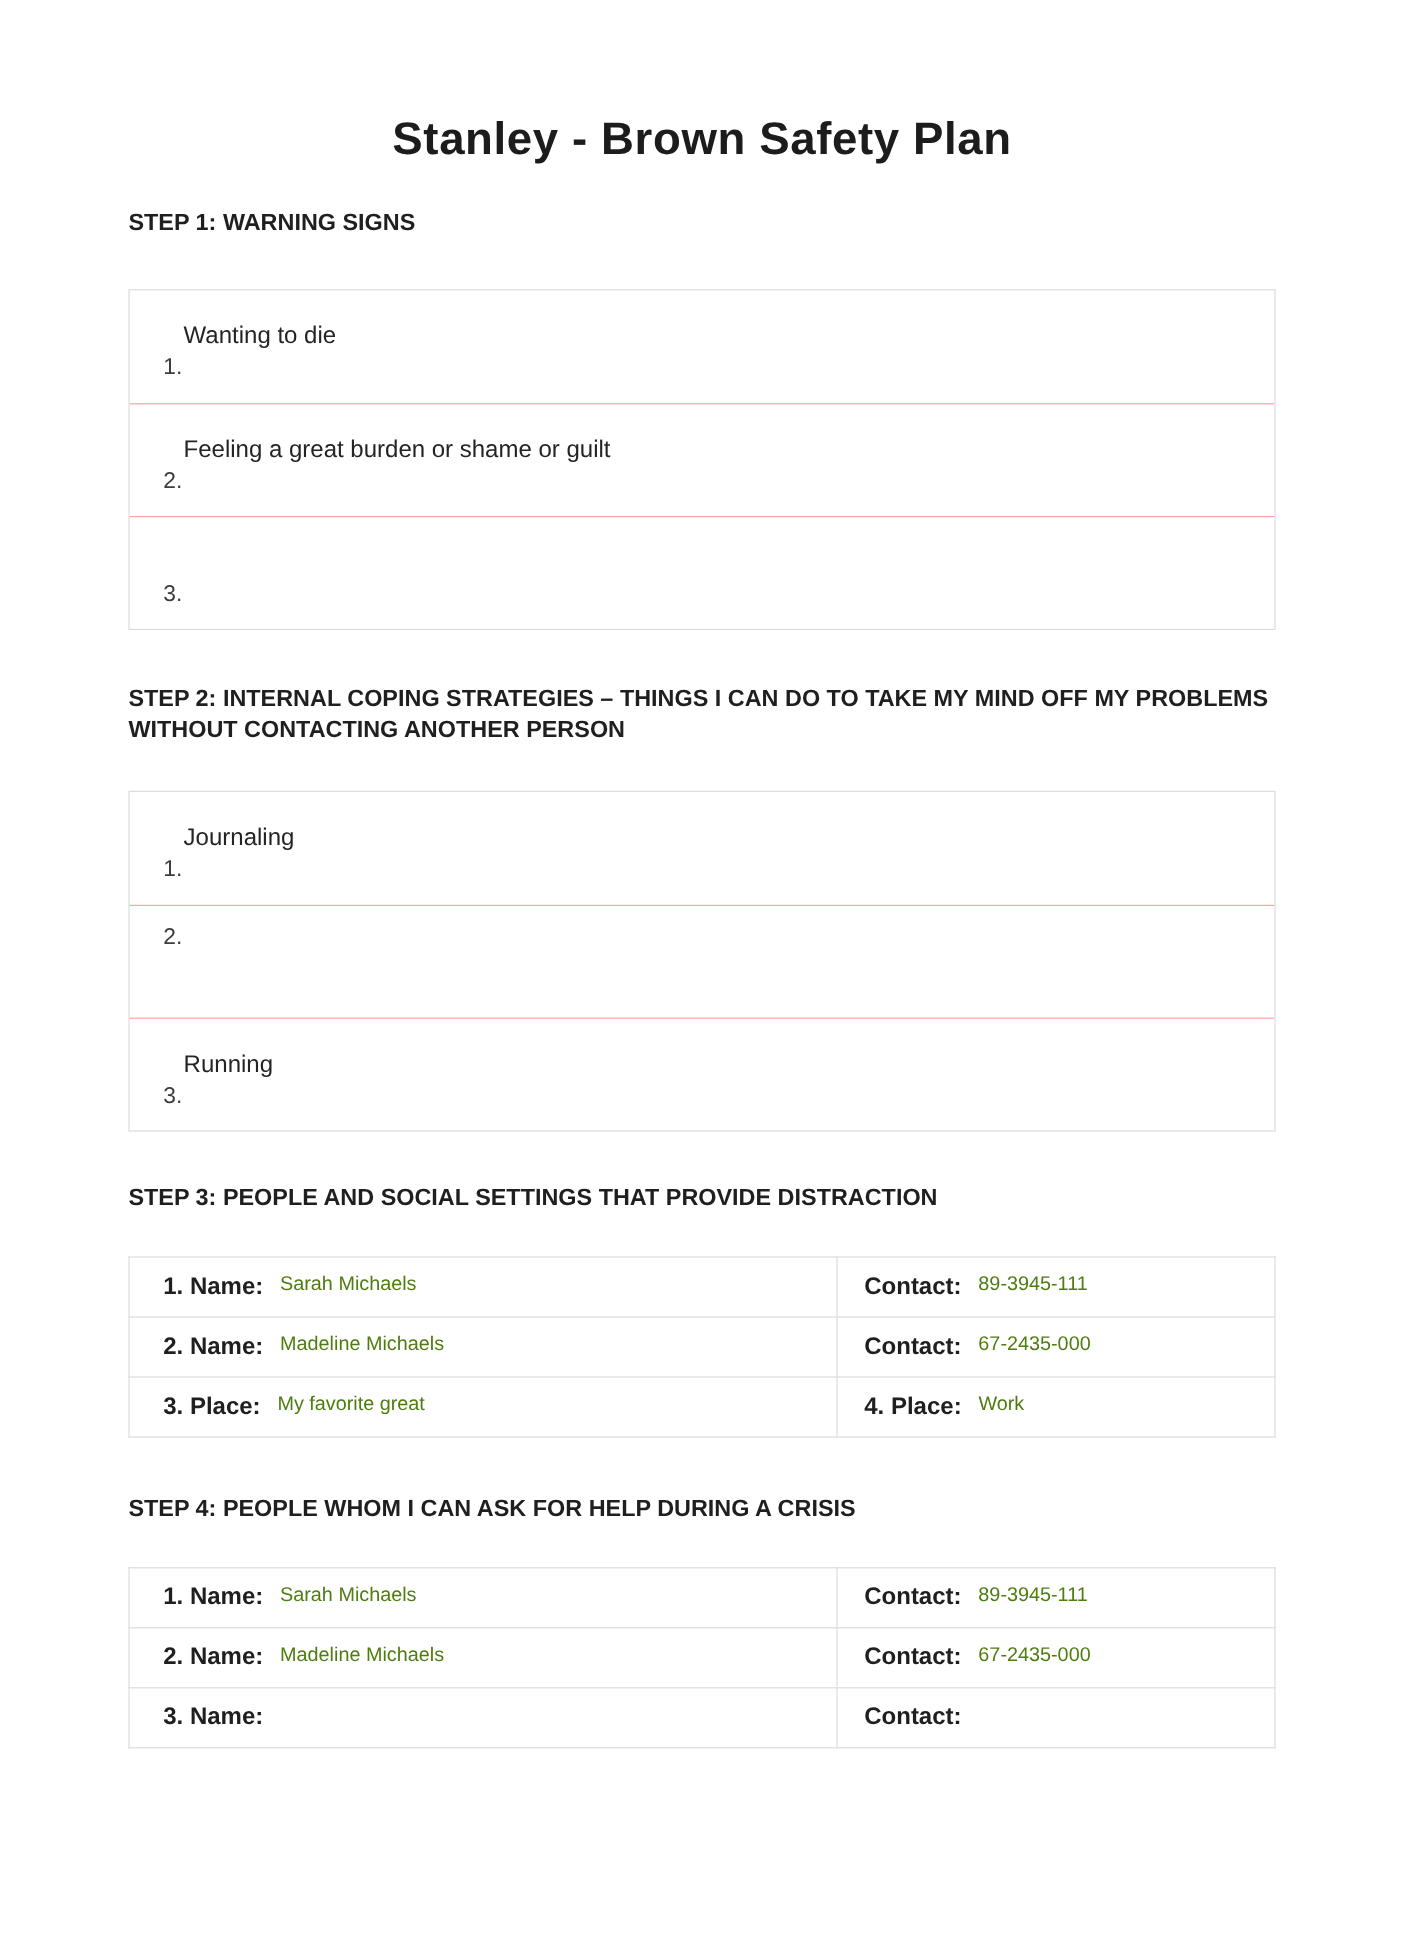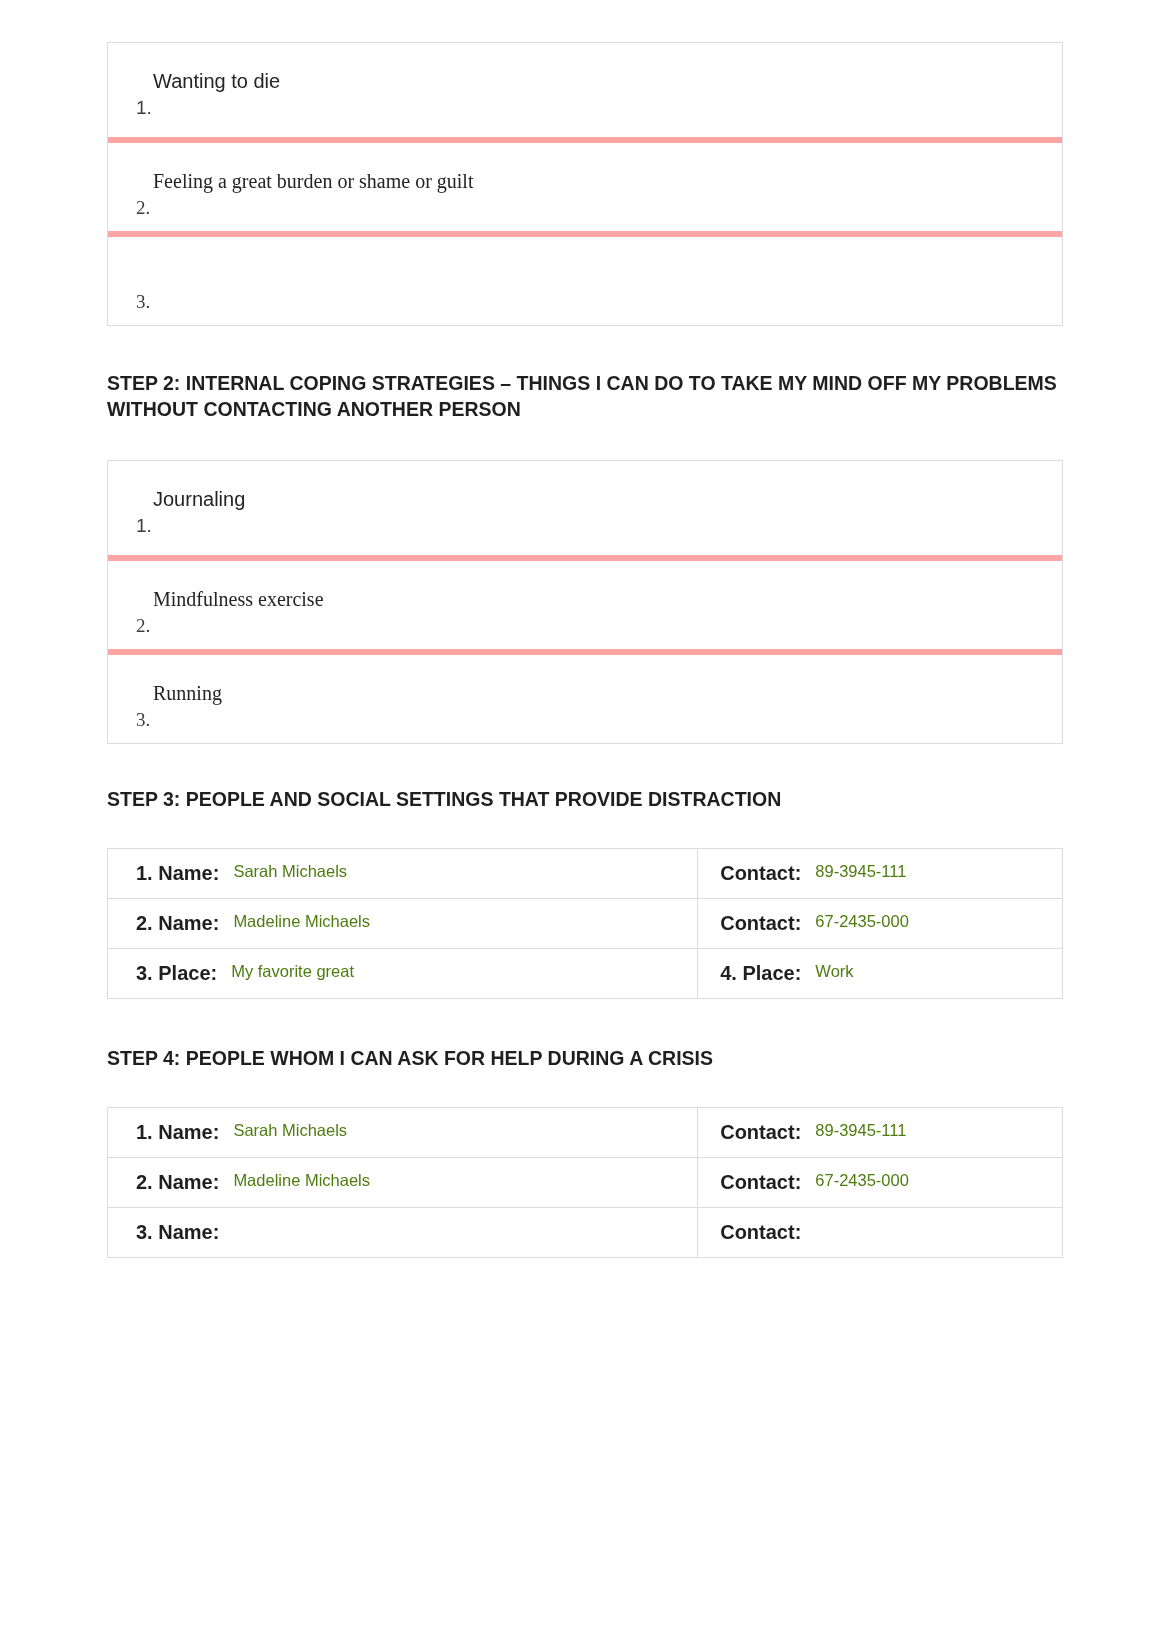--- a/index.html
+++ b/index.html
@@ -50,22 +50,21 @@
     background: #ffffff;
     box-sizing: border-box;
   }
   .h-step2 + .list-box { margin-top: 38px; }
   .list-row {
     height: 94px;
     box-sizing: border-box;
     padding-top: 13px;
   }
   .list-row + .list-row {
-    border-top: 6px solid #fca5a5;
-    font-family: Liberation Serif, serif;
+    border-top: 1px solid #fca5a5;
   }
   .row-value {
     margin-left: 45px;
     font-size: 20px;
     line-height: 26px;
     color: #242424;
     min-height: 26px;
     margin-top: 12px;
   }
   .row-number {
@@ -105,21 +104,23 @@
     position: relative;
     top: -3px;
   }
 </style>
 </head>
 <body>
 
 <div class="page">
   <div class="content">
 
-
+    <h1 class="doc-title">Stanley - Brown Safety Plan</h1>
+
+    <h2 class="step-heading h-step1">STEP 1: WARNING SIGNS</h2>
     <div class="list-box">
       <div class="list-row">
         <div class="row-value">Wanting to die</div>
         <div class="row-number">1.</div>
       </div>
       <div class="list-row">
         <div class="row-value">Feeling a great burden or shame or guilt</div>
         <div class="row-number">2.</div>
       </div>
       <div class="list-row">
@@ -128,21 +129,20 @@
       </div>
     </div>
 
     <h2 class="step-heading h-step2">STEP 2: INTERNAL COPING STRATEGIES – THINGS I CAN DO TO TAKE MY MIND OFF MY PROBLEMS WITHOUT CONTACTING ANOTHER PERSON</h2>
     <div class="list-box">
       <div class="list-row">
         <div class="row-value">Journaling</div>
         <div class="row-number">1.</div>
       </div>
       <div class="list-row">
-        <div class="row-value">Mindfulness exercise</div>
         <div class="row-number">2.</div>
       </div>
       <div class="list-row">
         <div class="row-value">Running</div>
         <div class="row-number">3.</div>
       </div>
     </div>
 
     <h2 class="step-heading h-step3">STEP 3: PEOPLE AND SOCIAL SETTINGS THAT PROVIDE DISTRACTION</h2>
     <table class="contact-table">

